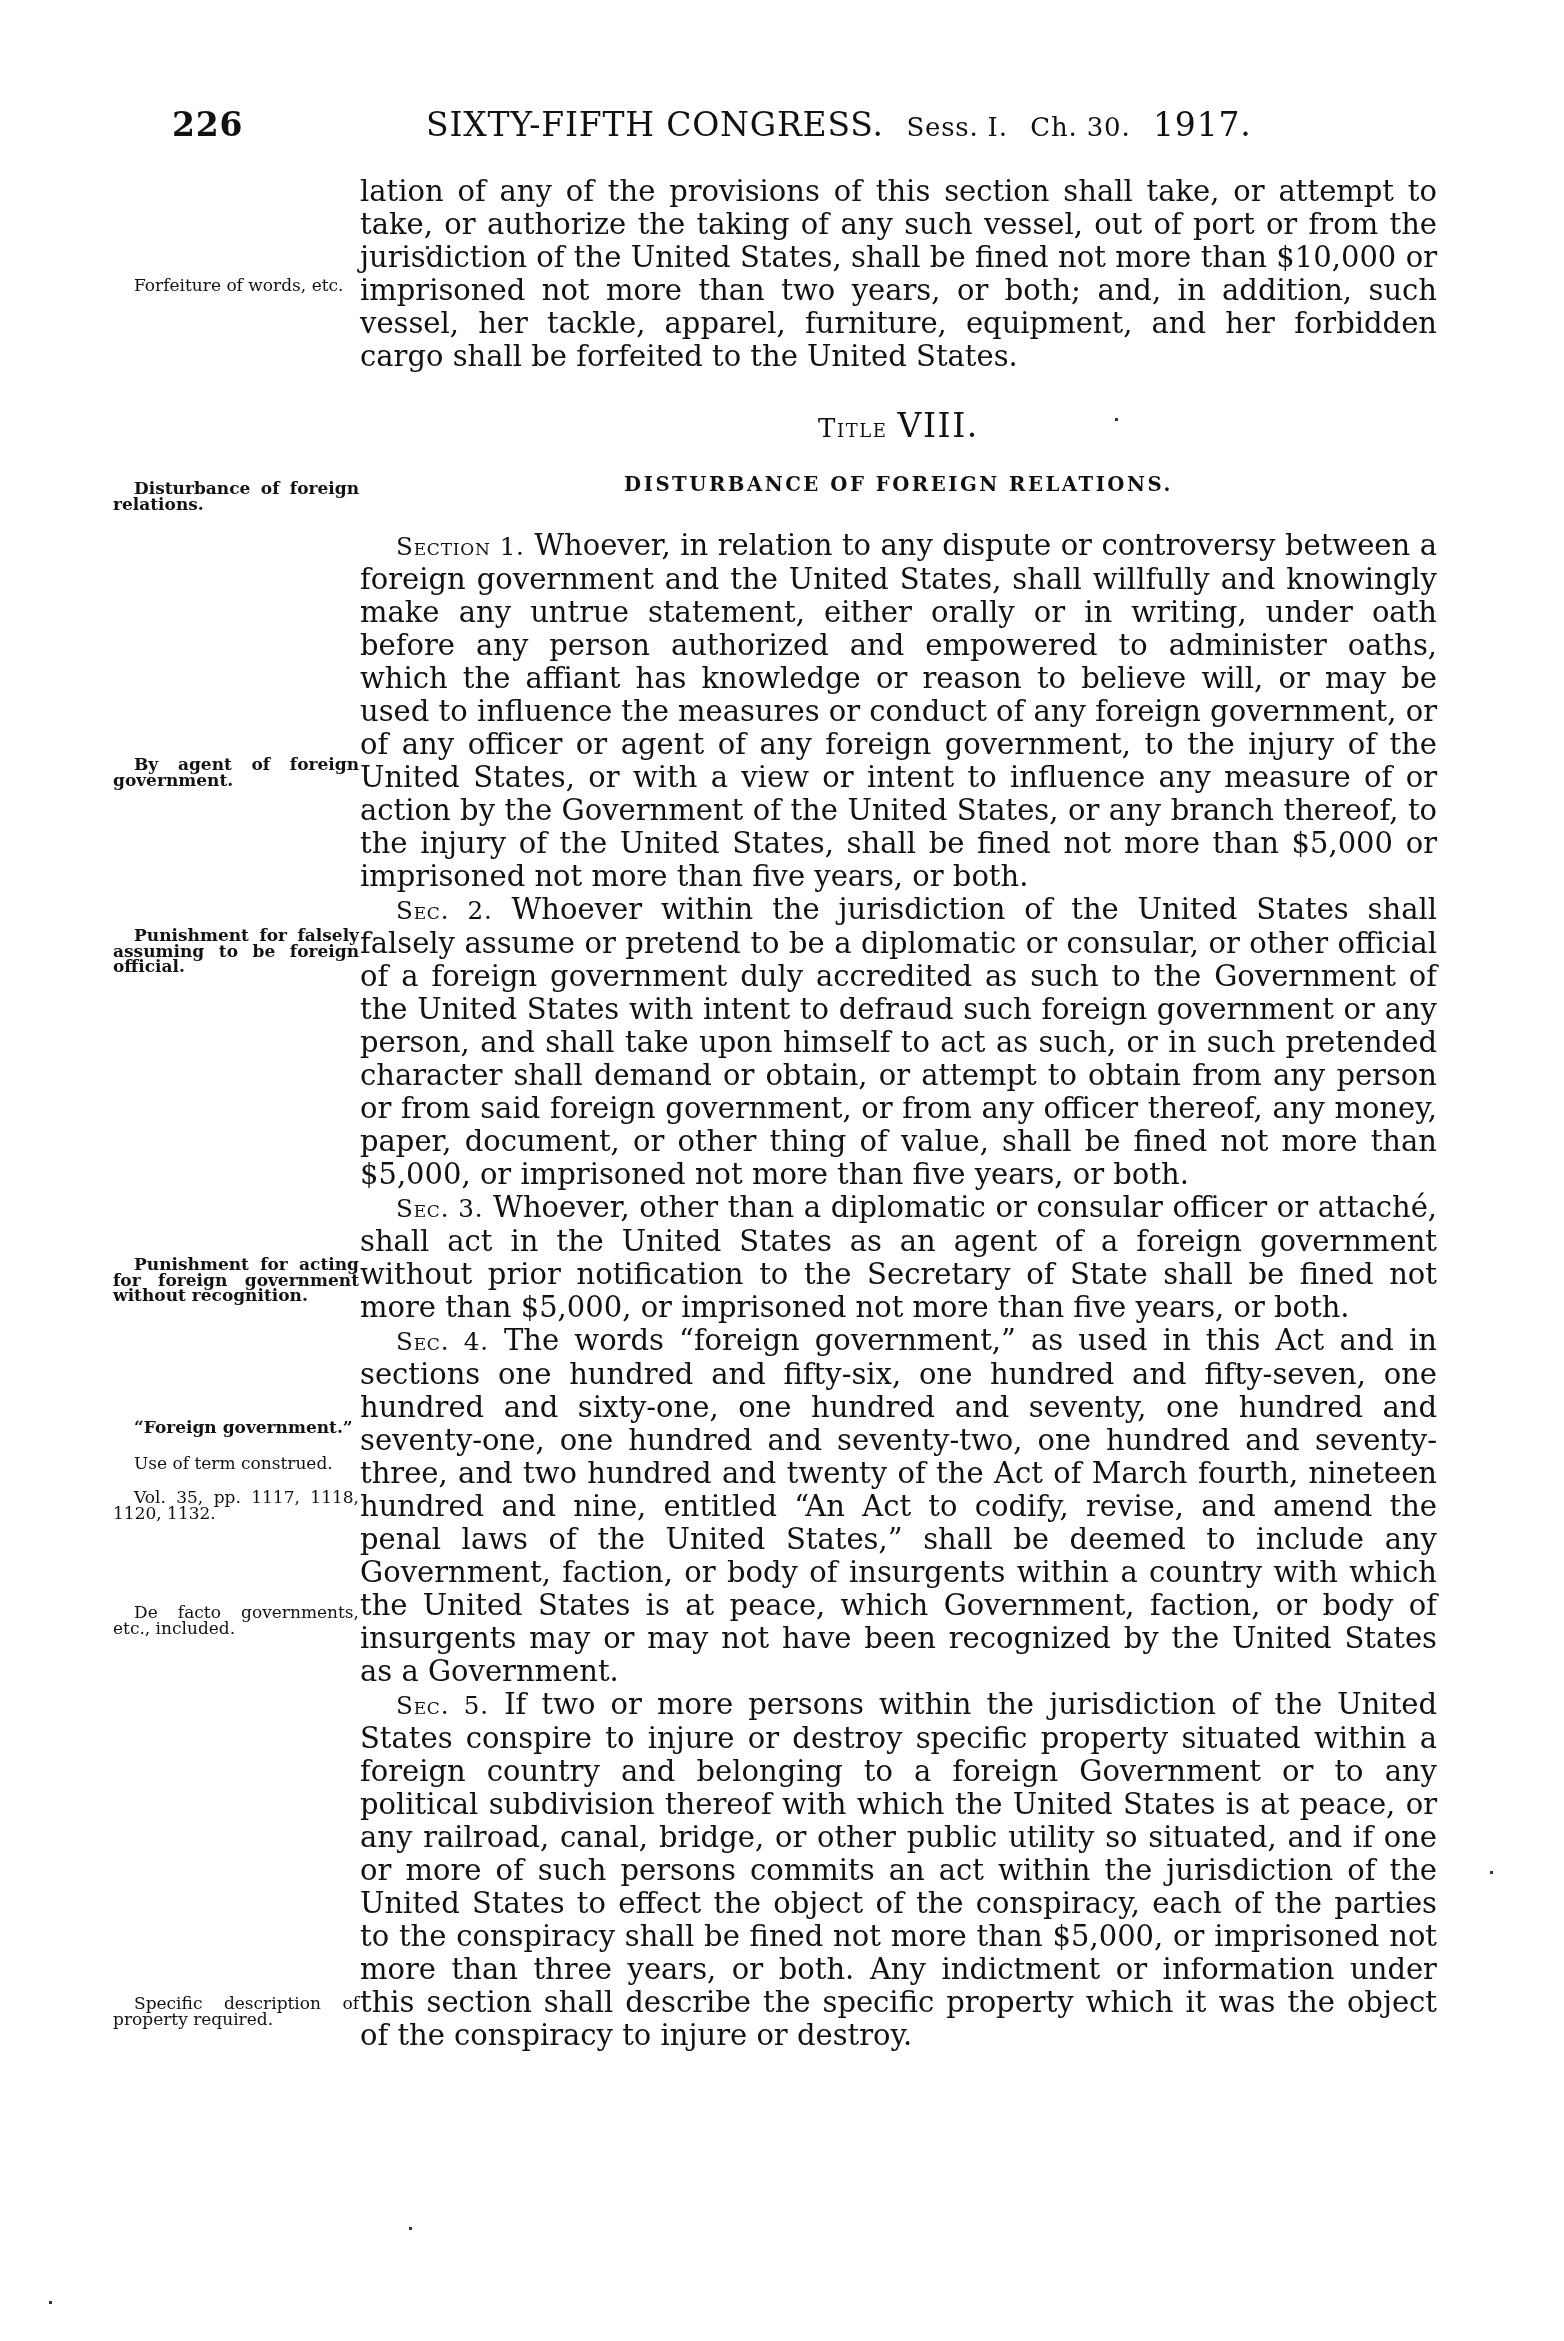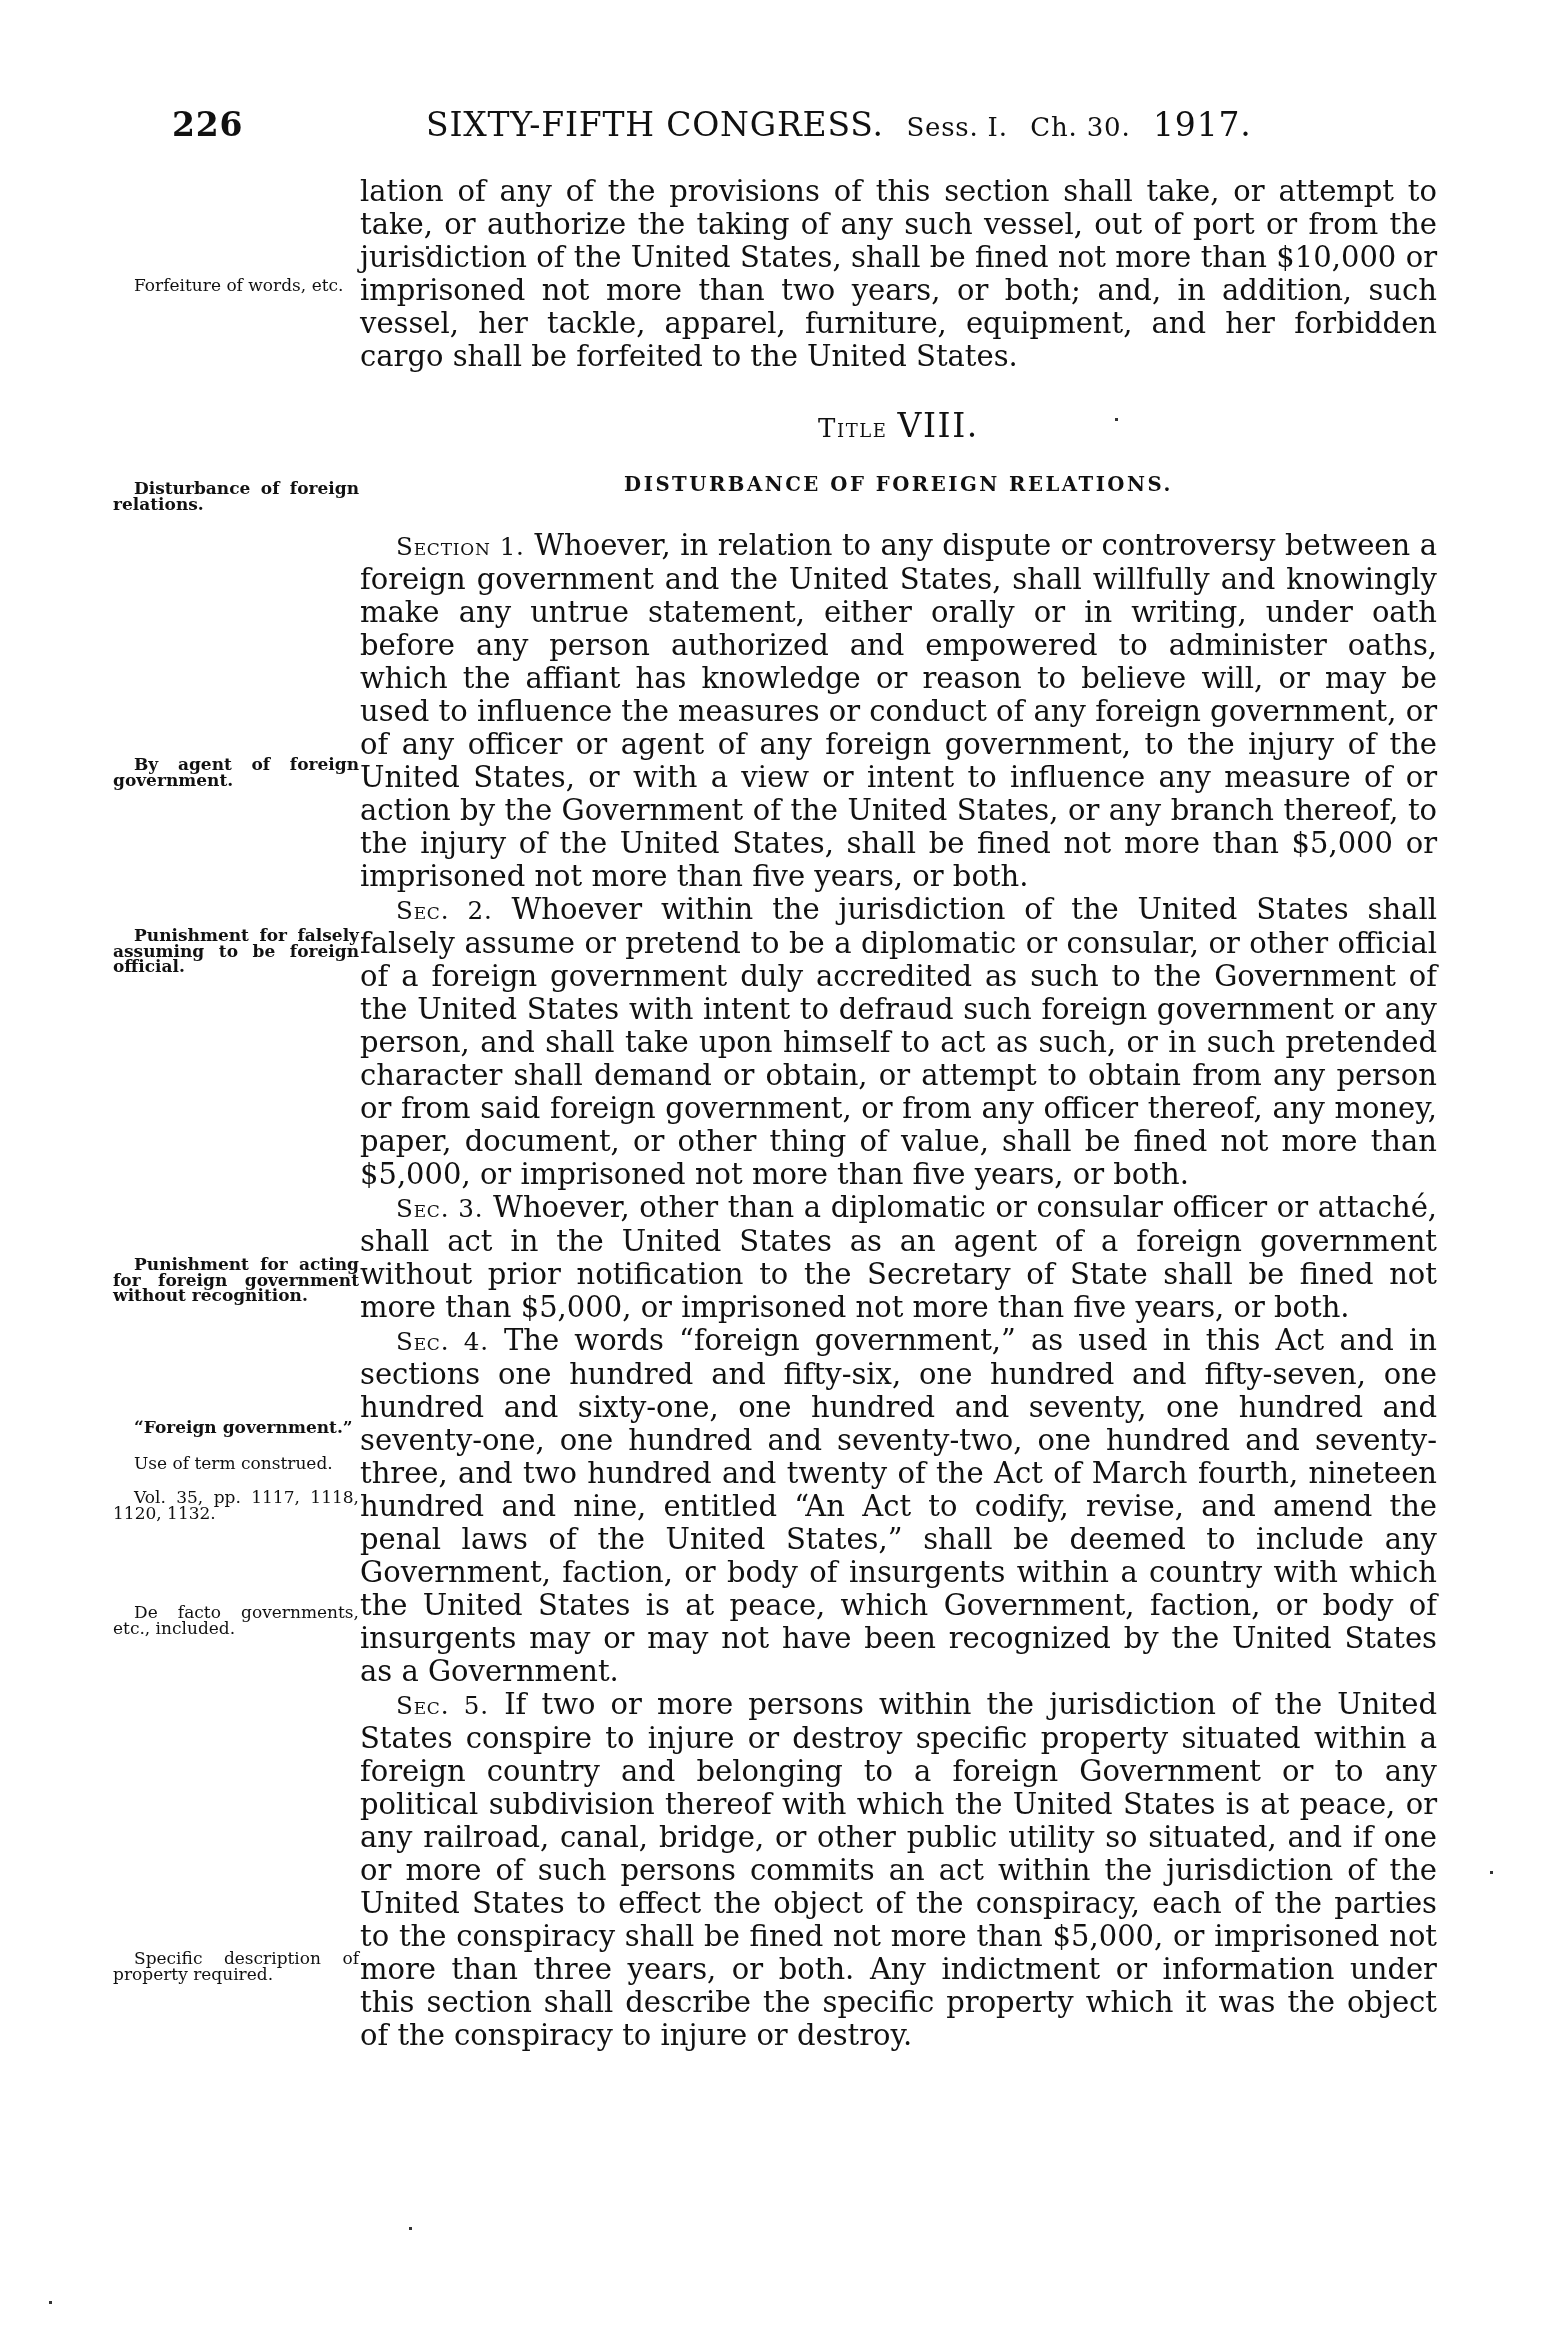--- a/index.html
+++ b/index.html
@@ -59,21 +59,21 @@
     </div>
   <div class="margin-note plain" style="top:1456px;">
       <span class="first">Use of term construed.</span>
     </div>
   <div class="margin-note plain" style="top:1490px;">
       <span class="first">Vol. 35, pp. 1117, 1118, 1120, 1132.</span>
     </div>
   <div class="margin-note plain" style="top:1605px;">
       <span class="first">De facto governments, etc., included.</span>
     </div>
-  <div class="margin-note plain" style="top:1951px;">
+  <div class="margin-note plain" style="top:1996px;">
       <span class="first">Specific description of property required.</span>
     </div>
 
   <div class="body">
     <p class="para">lation of any of the provisions of this section shall take, or attempt to take, or authorize the taking of any such vessel, out of port or from the jurisdiction of the United States, shall be fined not more than $10,000 or imprisoned not more than two years, or both; and, in addition, such vessel, her tackle, apparel, furniture, equipment, and her forbidden cargo shall be forfeited to the United States.</p>
 
     <div class="title-heading">
       <span style="font-variant: small-caps;">Title</span>
       <span class="big">VIII.</span>
     </div>

